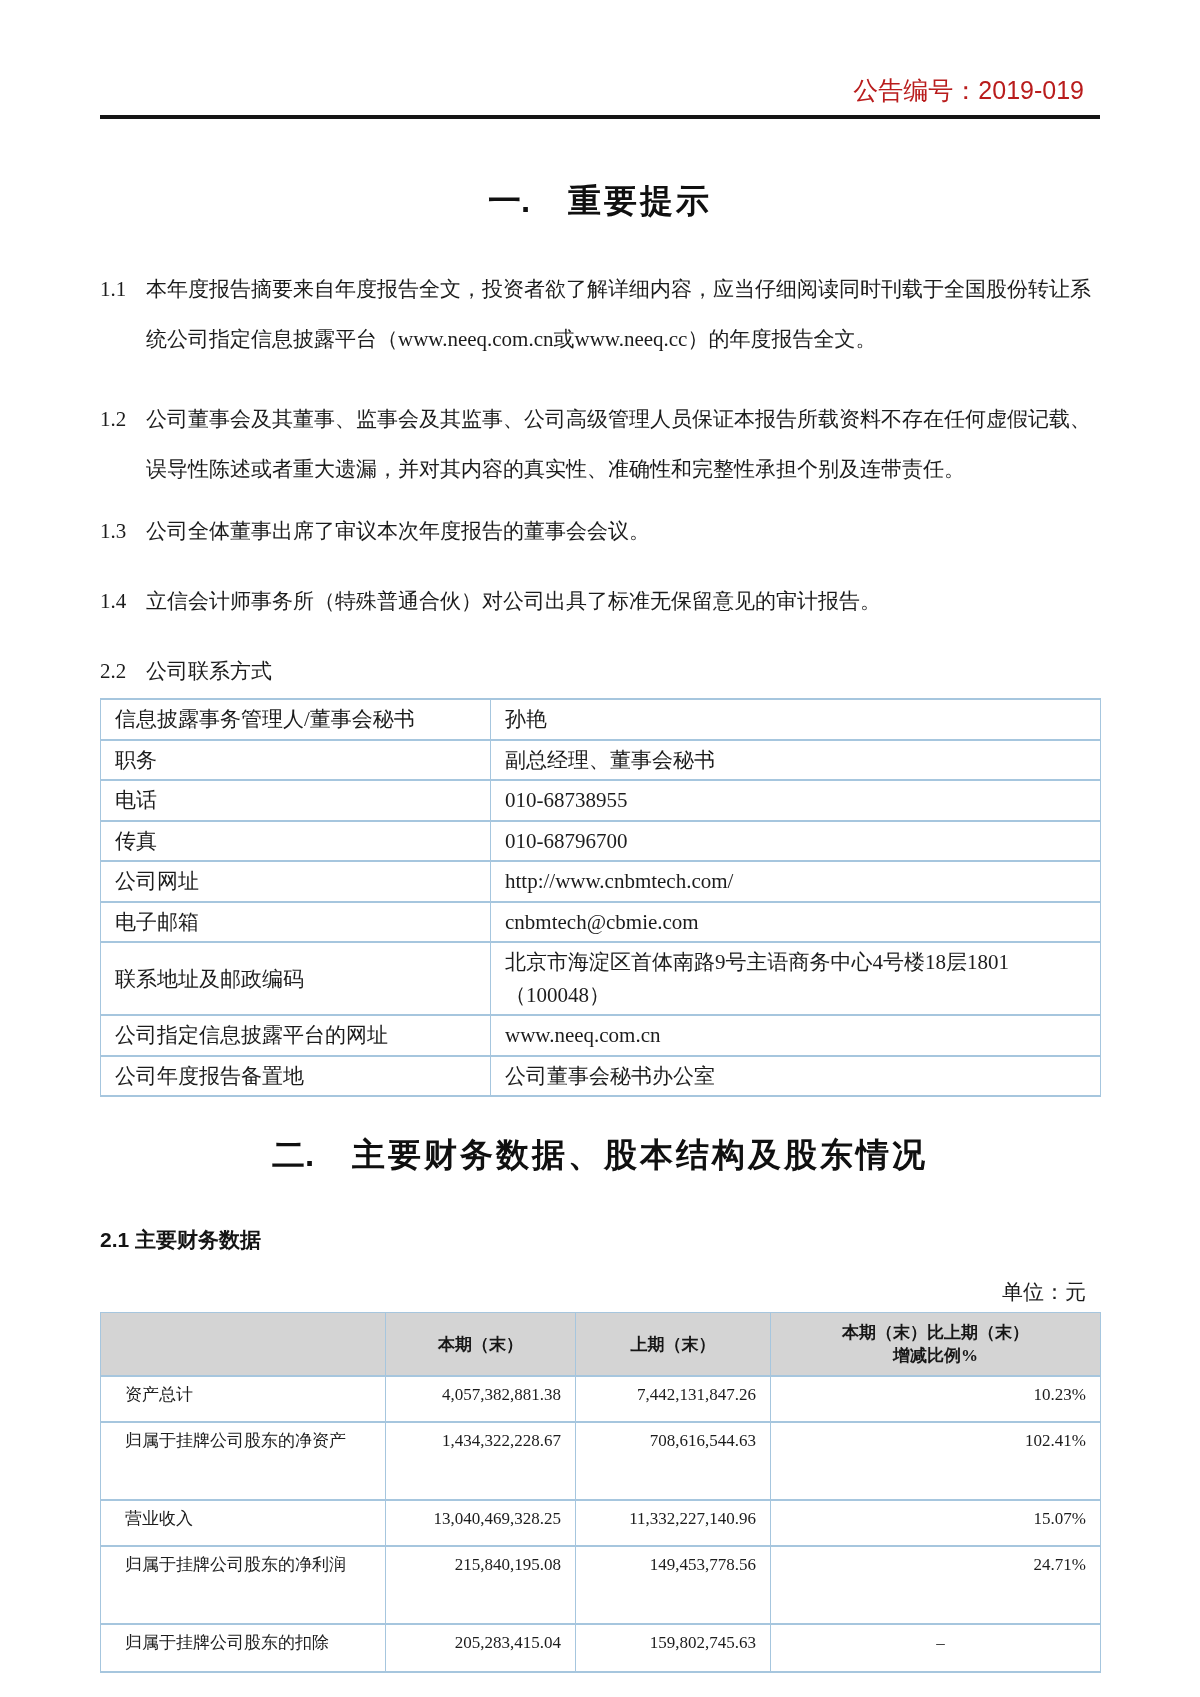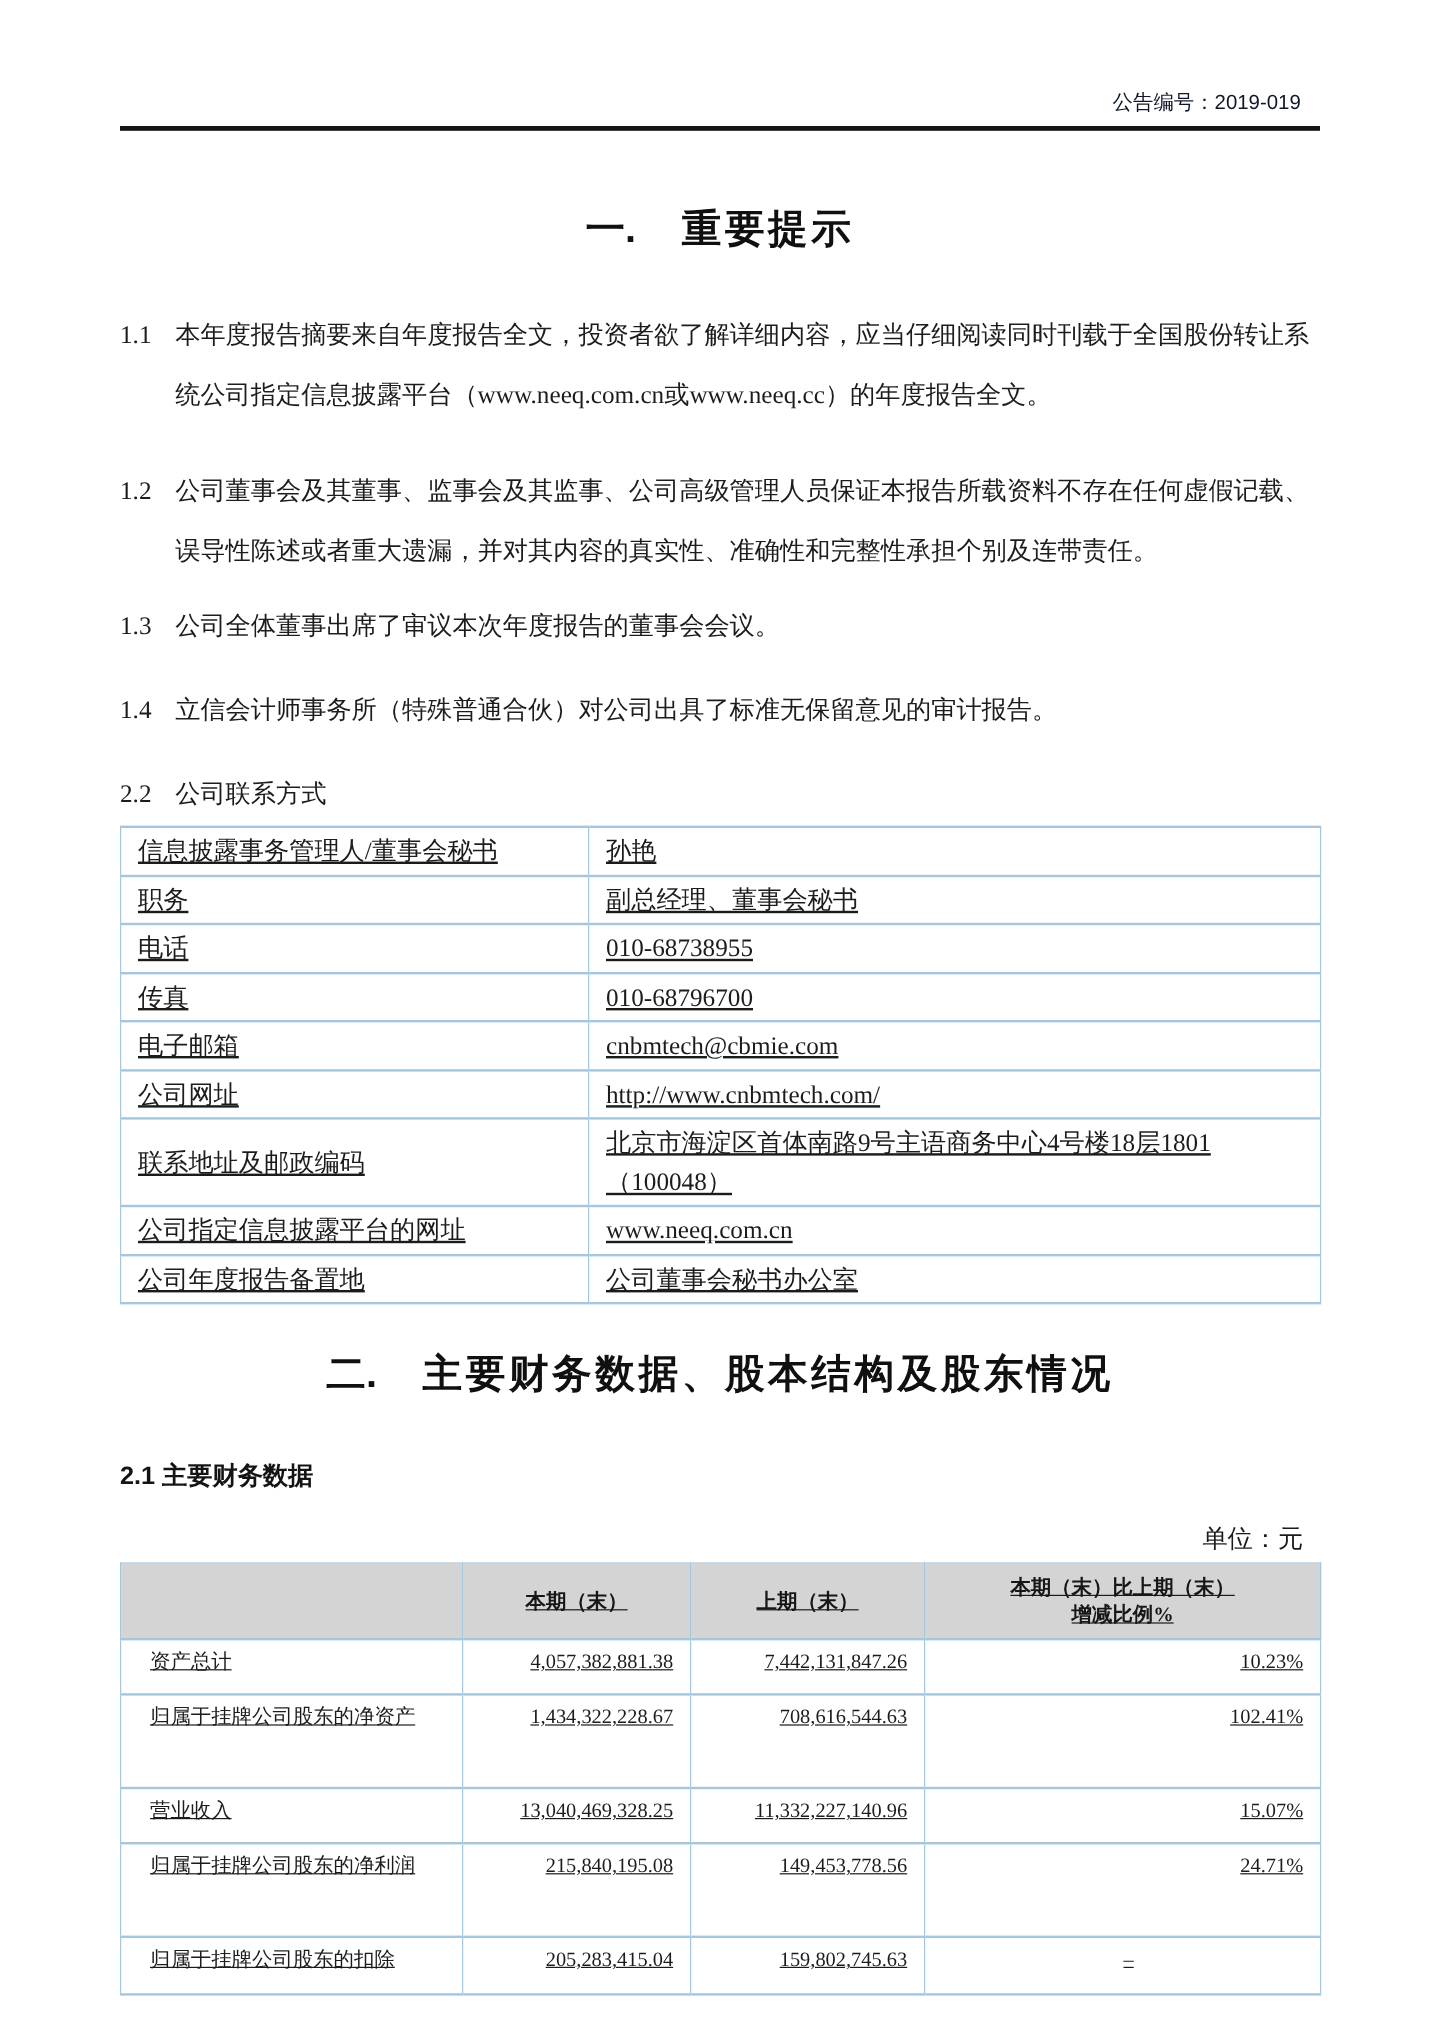--- a/index.html
+++ b/index.html
@@ -6,21 +6,21 @@
   body{
     width:1200px;height:1697px;
     font-family:"Liberation Serif","DejaVu Serif",serif;
     color:#1b1b1b;overflow:hidden;
   }
   .page{padding:0 100px;}
 
   .announce{
     margin-top:74px;text-align:right;padding-right:16px;
     font-family:"Liberation Sans","DejaVu Sans",sans-serif;
-    color:#0f172a;font-size:17px;
+    color:#b91c1c;font-size:25px;
   }
   .rule{height:0;border-bottom:4px solid #151515;margin-top:8px;}
 
   .sec-title{
     display:flex;justify-content:center;align-items:baseline;gap:38px;
     font-family:"Liberation Sans","DejaVu Sans",sans-serif;
     font-weight:700;font-size:33px;color:#101010;
     margin:60px 0 0 0;
   }
   .sec-title .t-text{letter-spacing:3px;}
@@ -28,21 +28,21 @@
 
   .paras{margin-top:40px;}
   .para{display:flex;font-size:21px;line-height:50px;color:#1c1c1c;}
   .pnum{flex:0 0 46px;}
   .ptext{flex:1;}
   .para:nth-child(2){margin-top:30px;}
   .para:nth-child(3){margin-top:12px;}
   .para:nth-child(4){margin-top:20px;}
   .para:nth-child(5){margin-top:28px;line-height:34px;}
 
-  table{border-collapse:collapse;width:1000px;table-layout:fixed;text-decoration:underline;}
+  table{border-collapse:collapse;width:1000px;table-layout:fixed;}
   .contact{margin-top:10px;font-size:21px;}
   .contact td{
     border:1px solid #a6c6de;
     border-top:2px solid #a6c6de;border-bottom:2px solid #a6c6de;
     padding:3px 14px;line-height:1.55;vertical-align:middle;color:#1c1c1c;
   }
 
   .sub-head{
     margin-top:48px;
     font-family:"Liberation Sans","DejaVu Sans",sans-serif;
@@ -120,26 +120,26 @@
         </tr>
         <tr>
           <td>电话</td>
           <td>010-68738955</td>
         </tr>
         <tr>
           <td>传真</td>
           <td>010-68796700</td>
         </tr>
         <tr>
+          <td>公司网址</td>
+          <td>http://www.cnbmtech.com/</td>
+        </tr>
+        <tr>
           <td>电子邮箱</td>
           <td>cnbmtech@cbmie.com</td>
-        </tr>
-        <tr>
-          <td>公司网址</td>
-          <td>http://www.cnbmtech.com/</td>
         </tr>
         <tr>
           <td>联系地址及邮政编码</td>
           <td>北京市海淀区首体南路9号主语商务中心4号楼18层1801（100048）</td>
         </tr>
         <tr>
           <td>公司指定信息披露平台的网址</td>
           <td>www.neeq.com.cn</td>
         </tr>
         <tr>

